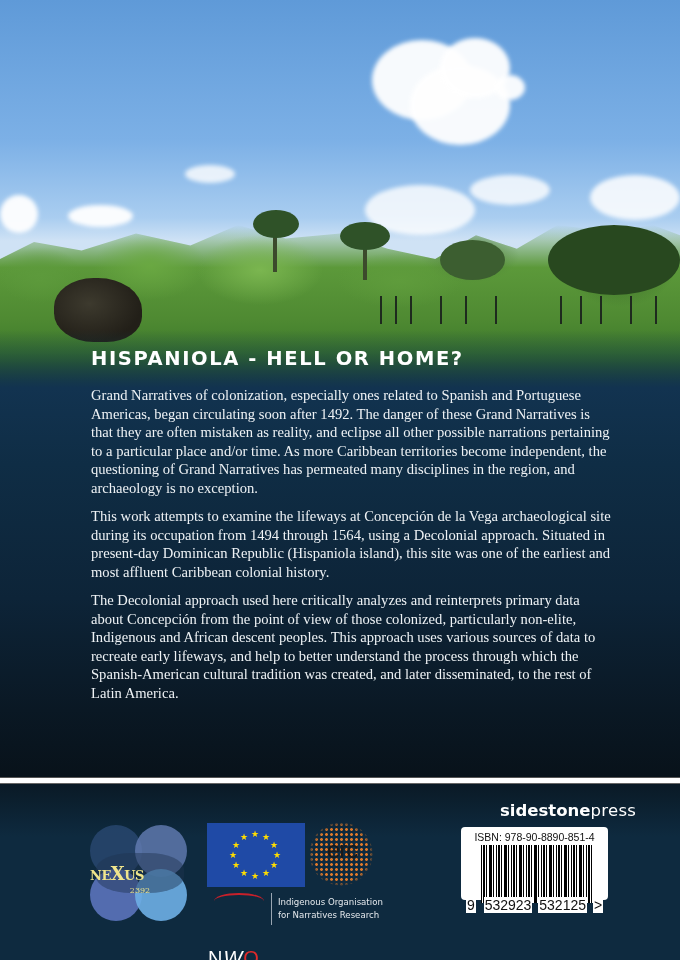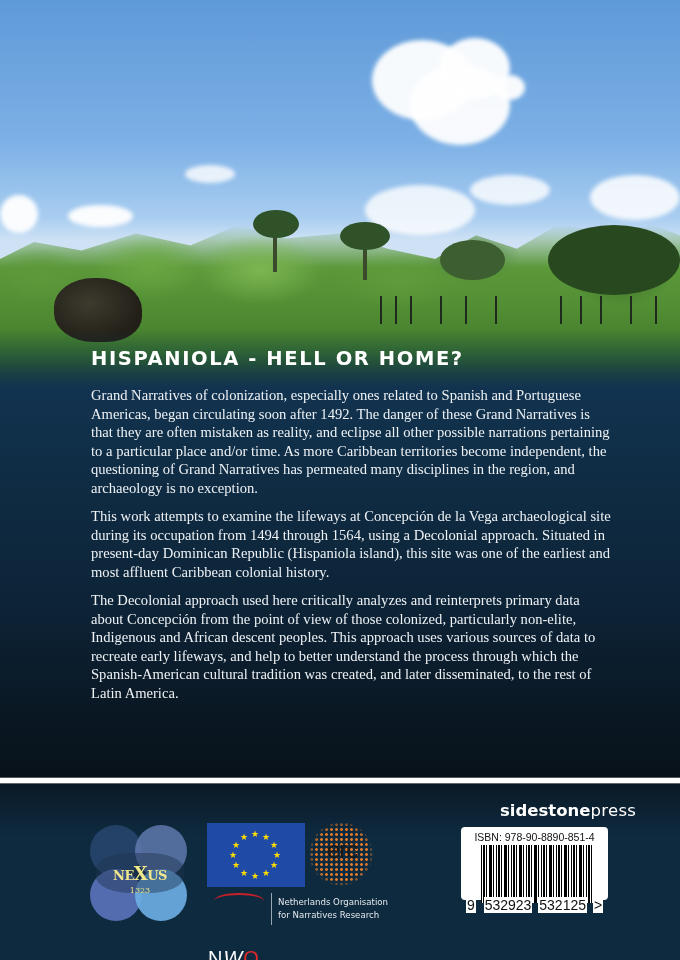--- a/index.html
+++ b/index.html
@@ -23,21 +23,21 @@
   .fence { position:absolute; top:296px; width:2px; height:28px; background:#1e2a1e; }
   .fade { position:absolute; left:0; top:330px; width:680px; height:447px;
     background: linear-gradient(180deg, rgba(15,45,69,0) 0%, rgba(20,60,70,0.55) 7%, #123350 13%, #0f2d45 30%, #0d2438 60%, #0a1824 85%, #08121a 100%); }
   .title { position:absolute; left:91px; top:347px; color:#ffffff; font-family:"DejaVu Sans", sans-serif; font-weight:bold; font-size:19.5px; letter-spacing:1.6px; white-space:nowrap; }
   .body-text { position:absolute; left:91px; top:386px; width:520px; color:#eef2f5; font-size:14.6px; line-height:18.5px; }
   .body-text p { margin:0 0 10px 0; }
   .whiteline { position:absolute; left:0; top:777px; width:680px; height:7px; background:#ffffff; border-top:1px solid #555; border-bottom:1px solid #666; box-sizing:border-box; }
   .footer { position:absolute; left:0; top:784px; width:680px; height:176px; background:linear-gradient(180deg,#0a1a26 0%, #0e2a3f 30%, #0e2a3f 100%); }
   .nexus { position:absolute; left:90px; top:825px; width:100px; height:100px; }
   .nexus .c { position:absolute; width:52px; height:52px; border-radius:50%; }
-  .nexus-label { position:absolute; left:0; top:38px; width:100px; text-align:center; color:#f0e68c; font-family:"DejaVu Serif", serif; font-size:13px; font-weight:bold; letter-spacing:-0.5px; }
+  .nexus-label { position:absolute; left:0; top:38px; width:100px; text-align:left; color:#f0e68c; font-family:"DejaVu Serif", serif; font-size:13px; font-weight:bold; letter-spacing:-0.5px; }
   .nexus-year { position:absolute; left:0; top:61px; width:100px; text-align:center; color:#f0e68c; font-family:"DejaVu Serif", serif; font-size:8px; }
   .eu { position:absolute; left:207px; top:823px; width:98px; height:64px; background:#1f4aa6; }
   .eu .star { position:absolute; color:#ffdd00; font-size:9px; line-height:9px; }
   .erc { position:absolute; left:309px; top:822px; width:64px; height:64px; border-radius:50%;
     background: radial-gradient(circle, rgba(0,0,0,0) 30%, transparent 30%),
       radial-gradient(circle at center, #e07a2a 1.2px, transparent 1.6px) 0 0/5px 5px;
     -webkit-mask: radial-gradient(circle, #000 60%, transparent 72%); mask: radial-gradient(circle, #000 60%, transparent 72%); }
   .erc-text { position:absolute; left:327px; top:836px; color:#1a1a1a; font-family:"Liberation Sans", sans-serif; font-size:24px; letter-spacing:-1px; }
   .nwo { position:absolute; left:208px; top:893px; height:34px; }
   .nwo-logo { position:absolute; left:0; top:6px; color:#ffffff; font-family:"Liberation Sans", sans-serif; font-size:20px; letter-spacing:1px; white-space:nowrap;margin-top:48px; }
@@ -106,21 +106,21 @@
 
 <div class="nexus">
   <div class="c" style="left:0;top:0;background:rgba(40,70,110,0.85);"></div>
   <div class="c" style="left:45px;top:0;background:rgba(100,125,180,0.8);"></div>
   <div class="c" style="left:0;top:44px;background:rgba(95,120,195,0.85);"></div>
   <div class="c" style="left:45px;top:44px;background:rgba(110,175,230,0.9);"></div>
   <div class="c" style="left:6px;top:28px;width:88px;height:40px;border-radius:40%;background:rgba(30,50,80,0.45);"></div>
   <div class="nexus-label">
     <span>NE</span><span style="font-size:18px;">X</span><span>US</span>
   </div>
-  <div class="nexus-year">1323</div>
+  <div class="nexus-year">2392</div>
 </div>
 
 <div class="eu">
   <span class="star" style="left:44px;top:7px;">★</span>
   <span class="star" style="left:55px;top:10px;">★</span>
   <span class="star" style="left:63px;top:18px;">★</span>
   <span class="star" style="left:66px;top:28px;">★</span>
   <span class="star" style="left:63px;top:38px;">★</span>
   <span class="star" style="left:55px;top:46px;">★</span>
   <span class="star" style="left:44px;top:49px;">★</span>
@@ -132,21 +132,21 @@
 </div>
 
 <div class="erc"></div>
 <div class="erc-text">erc</div>
 
 <div class="nwo">
   <div class="nwo-arc"></div>
   <div class="nwo-logo"><span>N</span><span style="font-style:italic;">W</span><span class="o">O</span></div>
   <div class="nwo-divider"></div>
   <div class="nwo-text">
-    <div>Netherlands Organisation</div>
+    <div>Indigenous Organisation</div>
     <div>for Narratives Research</div>
   </div>
 </div>
 
 <div class="publisher"><b>sidestone</b><span class="light">press</span></div>
 
 <div class="barcode-box">
   <div class="isbn">ISBN: 978-90-8890-851-4</div>
   <div class="bars"></div>
   <div class="barnum">

